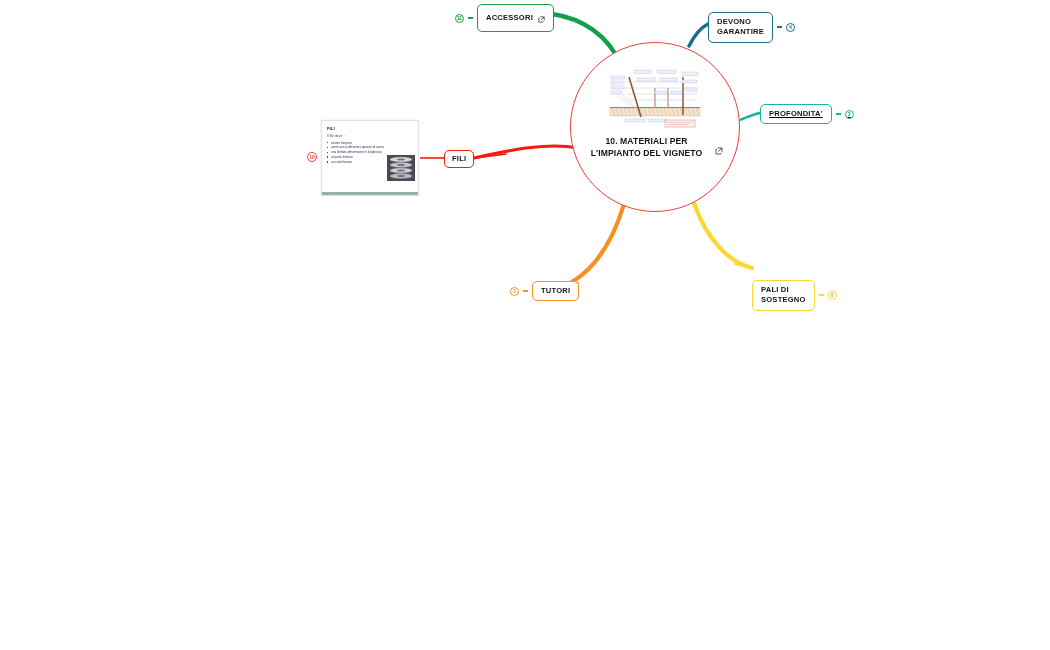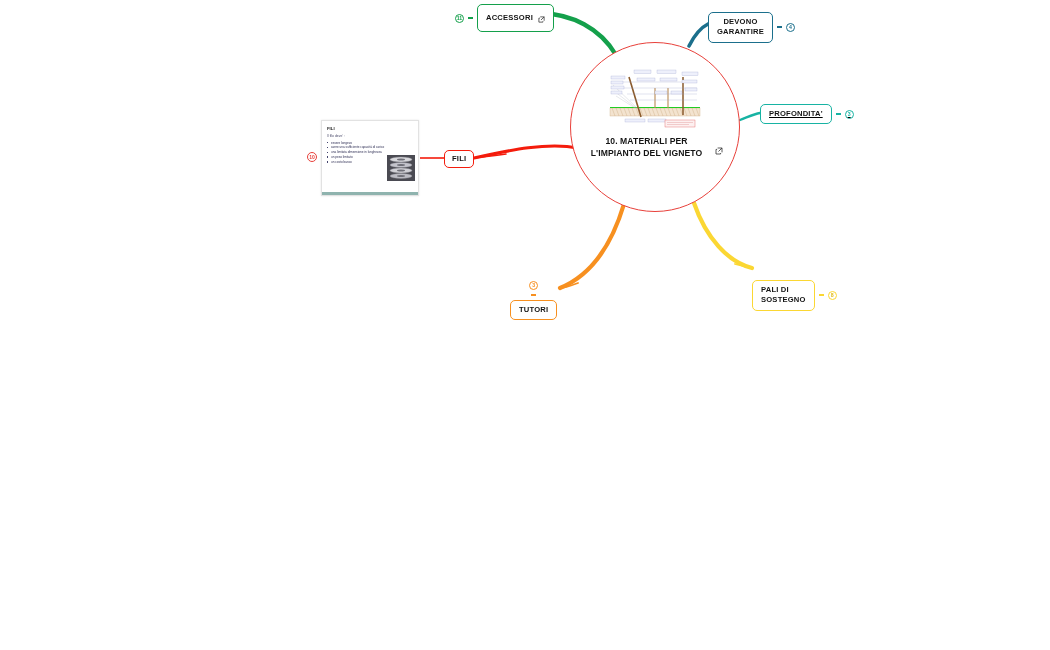--- a/index.html
+++ b/index.html
@@ -300,21 +300,21 @@
         <svg width="7" height="7" viewBox="0 0 12 12">
           <path d="M4.5 1.5 H10.5 V7.5" fill="none" stroke="#333" stroke-width="1.3" stroke-linecap="round" stroke-linejoin="round"></path>
           <path d="M10.2 1.8 L5.6 6.4" fill="none" stroke="#333" stroke-width="1.3" stroke-linecap="round"></path>
           <path d="M8.4 9.6 V10.5 H1.5 V3.6 H2.6" fill="none" stroke="#333" stroke-width="1.3" stroke-linecap="round" stroke-linejoin="round"></path>
         </svg>
       </span>
     </div>
   </div>
 
   <div class="topic" style="left:708px; top:12px;">
-    <div class="topic-box" style="border-color:#1b6f8c; align-items:flex-start;text-align:center;">
+    <div class="topic-box" style="border-color:#1b6f8c; align-items:flex-start;">
       <span class="topic-label">DEVONO
 GARANTIRE</span>
     </div>
     <div class="connector" style="width:5px; background:#1b6f8c;"></div>
     <div class="badge" style="border-color:#1b6f8c; color:#1b6f8c;">4</div>
   </div>
 
   <div class="topic" style="left:760px; top:104px;text-decoration:underline;">
     <div class="topic-box" style="border-color:#17b3a3;">
       <span class="topic-label">PROFONDITA'</span>
@@ -325,21 +325,21 @@
 
   <div class="topic" style="left:752px; top:256px;margin-top:24px;">
     <div class="topic-box" style="border-color:#fbd733; align-items:flex-start;">
       <span class="topic-label">PALI di
 SOSTEGNO</span>
     </div>
     <div class="connector" style="width:5px; background:#fbd733;"></div>
     <div class="badge" style="border-color:#fbd733; color:#e0bb18;">8</div>
   </div>
 
-  <div class="topic" style="left:510px; top:281px;flex-direction:column;">
+  <div class="topic" style="left:510px; top:281px;">
     <div class="badge" style="border-color:#f79020; color:#f79020;">3</div>
     <div class="connector" style="width:5px; background:#f79020;"></div>
     <div class="topic-box" style="border-color:#f79020;">
       <span class="topic-label">TUTORI</span>
     </div>
   </div>
 
   <div class="topic" style="left:444px; top:150px;">
     <div class="topic-box" style="border-color:#f41c0c; padding:3px 7px;">
       <span class="topic-label">FILI</span>

